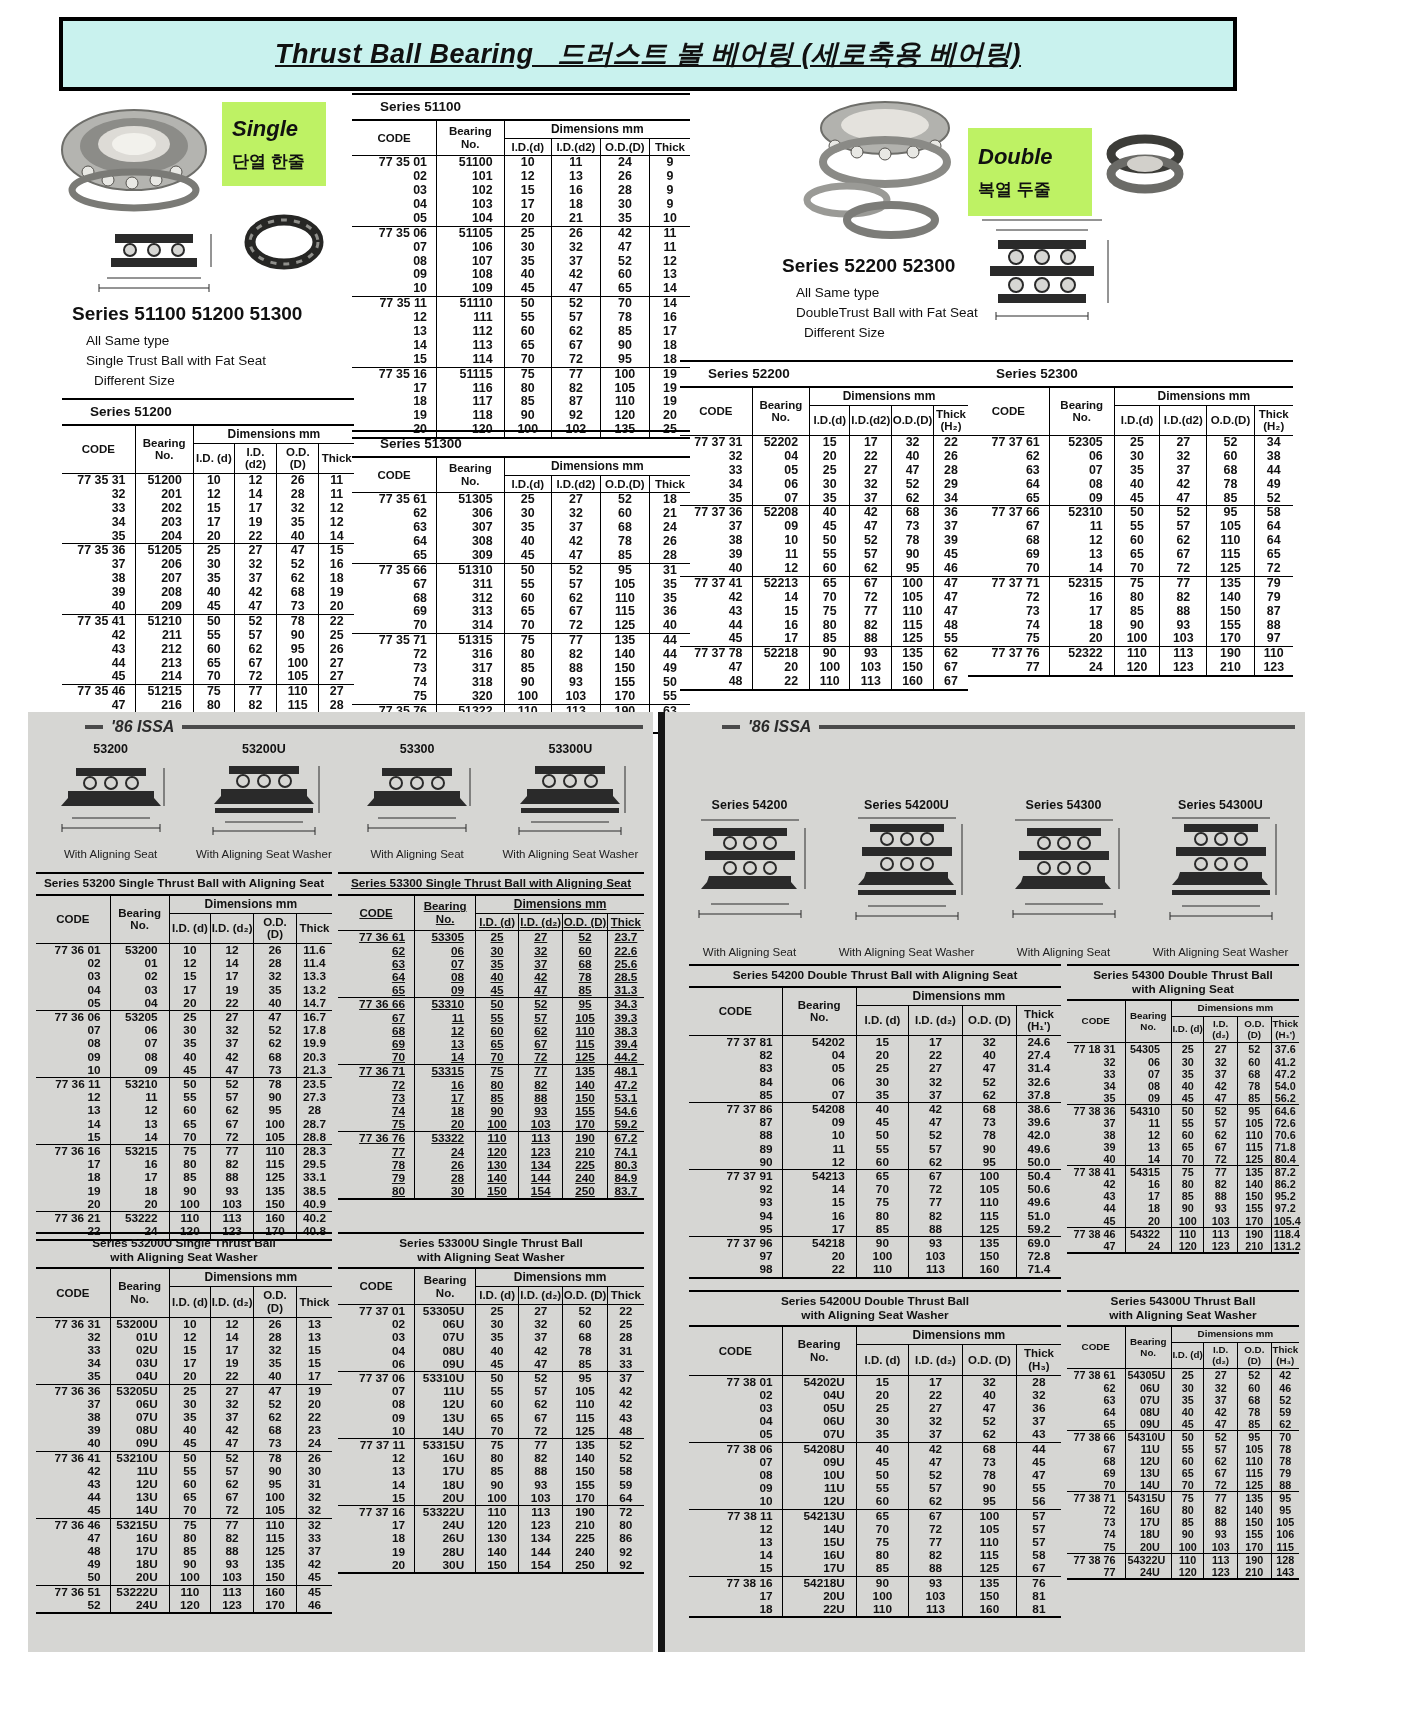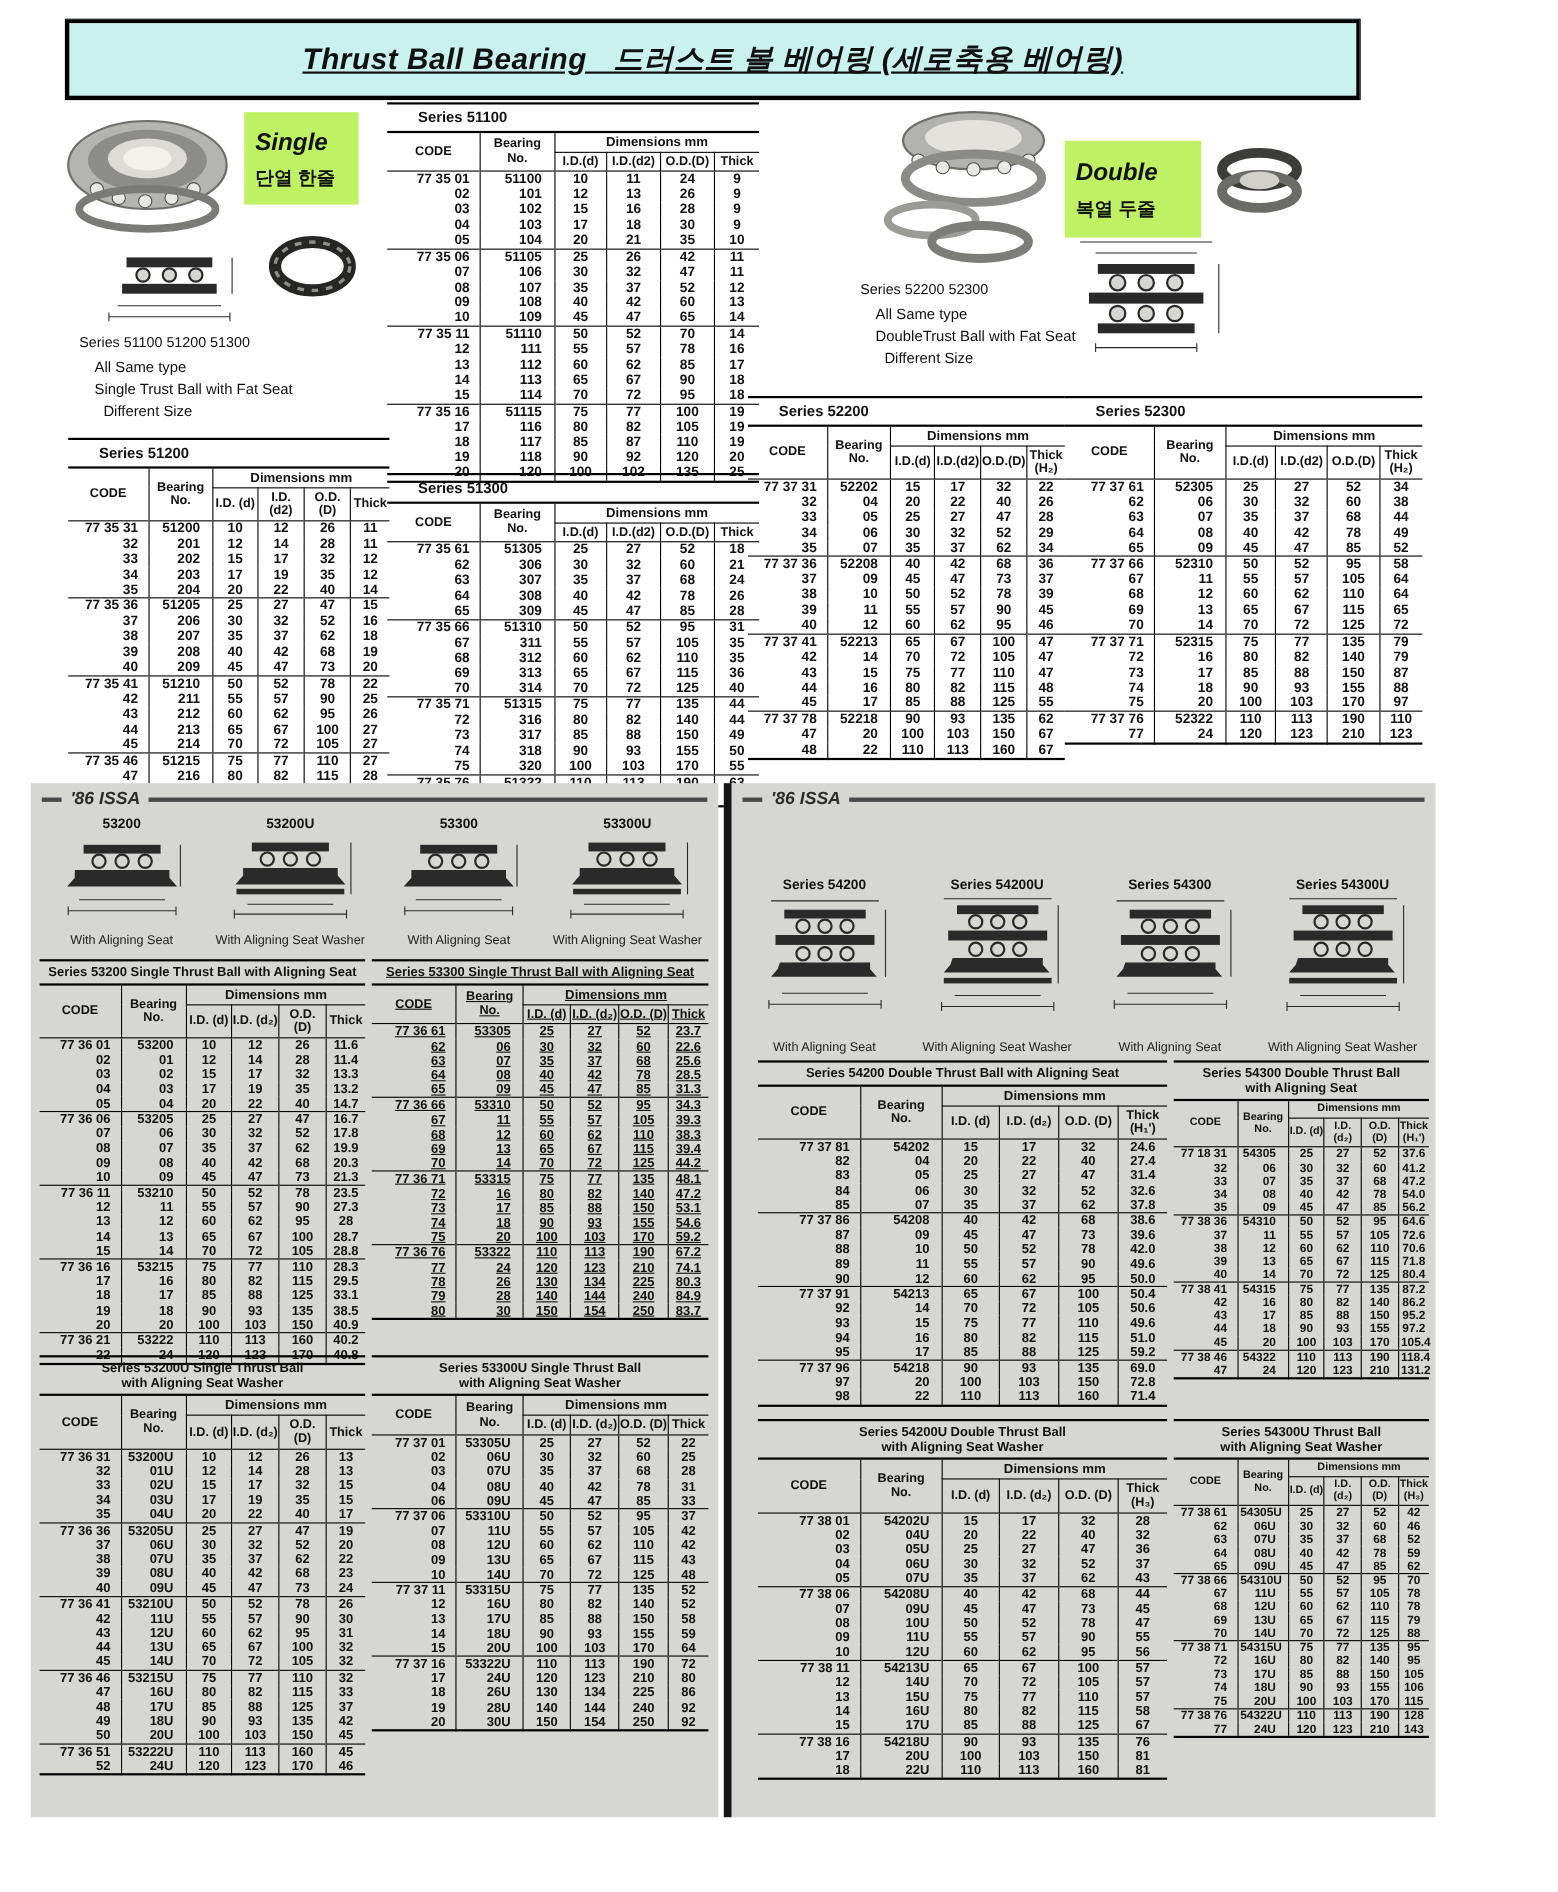--- a/index.html
+++ b/index.html
@@ -12,21 +12,21 @@
     border:3px solid #000;box-shadow:0 0 0 1px #000;display:flex;align-items:center;justify-content:center;text-decoration:underline;}
   #title-bar .t{font-size:27px;font-weight:700;font-style:italic;white-space:pre;letter-spacing:.5px;}
 
   
   .green-box{background:#bef264;display:flex;flex-direction:column;justify-content:center;
      align-items:flex-start;padding:6px 10px;box-sizing:border-box;}
   .green-box .en{font-size:22px;font-weight:700;font-style:italic;}
   .green-box .kr{font-size:17px;font-weight:700;margin-top:8px;white-space:nowrap;}
 
   
-  .info .s{font-size:13px;font-weight:400;margin-bottom:8px;white-space:nowrap;}
+  .info .s{font-size:19px;font-weight:700;margin-bottom:8px;white-space:nowrap;}
   .info .l{font-size:13.5px;margin:5px 0 0 14px;white-space:nowrap;}
   .info .l3{margin-left:22px;}
 
   
   .tbl{position:absolute;}
   .tt{font-weight:700;font-size:13.5px;padding:4px 2px 4px 28px;
       border-top:2px solid #000;border-bottom:2px solid #000;line-height:1.15;white-space:nowrap;}
   .tbl.center .tt{text-align:center;padding:3px 1px;font-size:11.8px;white-space:normal;}
   table.bt{width:100%;border-collapse:collapse;border-bottom:2px solid #000;table-layout:fixed;}
   .bt th{font-size:11.5px;font-weight:700;padding:2px 0;vertical-align:middle;line-height:1.1;}
@@ -38,21 +38,21 @@
   .bt .cb{text-align:right;padding-right:11px;}
   .bt tr.gs td{border-top:1.5px solid #000;}
   .t-narrow td{font-size:10.8px !important;}
   .t-narrow .bt th{font-size:9.8px;}
   .t-narrow .tt{font-size:10.8px;}
   .t-sm td{font-size:11.8px;}
 
   
   .panel{background:#d6d6d3;}
   #panel-right{border-left:7px solid #151515;}
-  .issa{display:flex;align-items:center;gap:8px;padding:6px 10px 0 10px;}
+  .issa{display:flex;align-items:center;gap:8px;padding:6px 10px 0 10px;margin-left:47px;}
   .issa .txt{font-size:16px;font-weight:700;font-style:italic;color:#2b2b2b;white-space:nowrap;}
   .issa::before{content:"";width:18px;height:4px;background:#4a4a4a;}
   .issa::after{content:"";flex:1;height:4px;background:#4a4a4a;}
   .diag-row{display:flex;justify-content:space-between;padding:2px 6px;}
   .diag-slot{display:flex;flex-direction:column;align-items:center;flex:1;}
   .diag-label{font-size:12.5px;font-weight:700;margin:4px 0 2px 0;white-space:nowrap;}
   .diag-cap{font-size:11.5px;color:#222;white-space:nowrap;margin-top:2px;}
 
   svg .metal{fill:#2a2a2a;}
   svg .ball{fill:#d6d6d3;stroke:#2a2a2a;stroke-width:2;}

